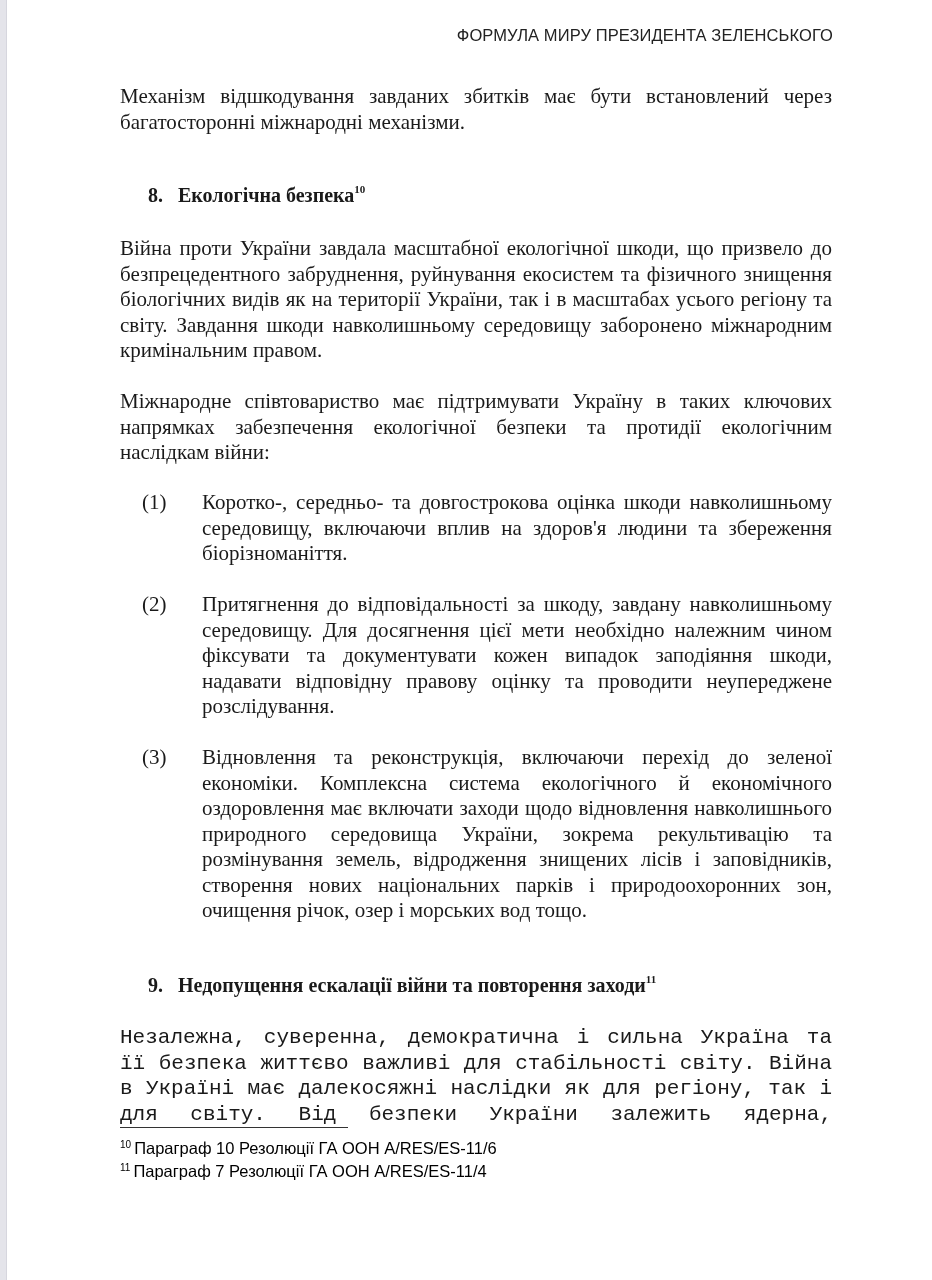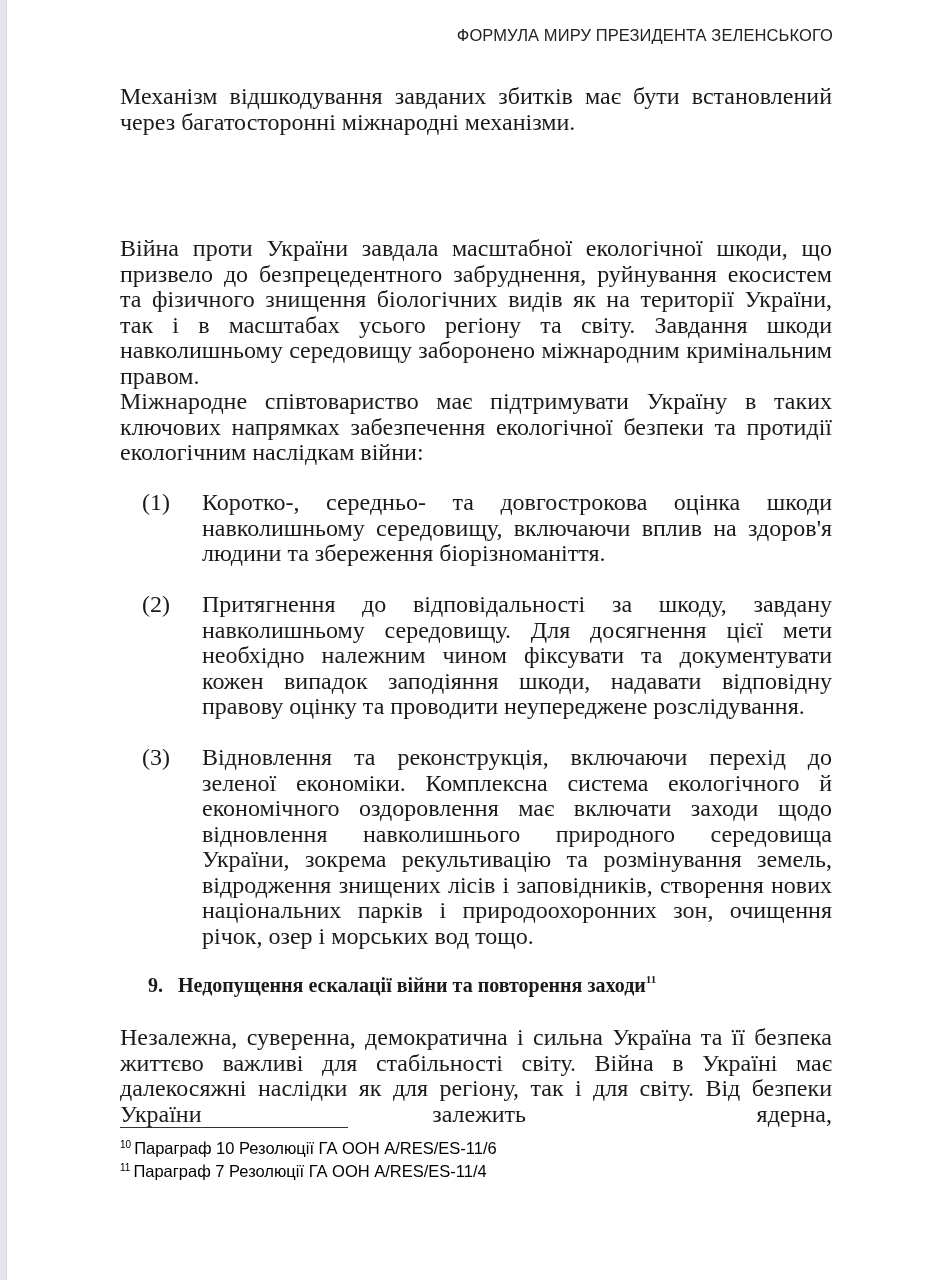--- a/index.html
+++ b/index.html
@@ -11,26 +11,26 @@
       position: absolute; left: 0; top: 0; width: 6px; height: 1280px;
       background: #e4e4ea; border-right: 1px solid #d6d6de;
     }
     .page { position: absolute; left: 0; top: 0; width: 932px; height: 1280px; }
     .running-header {
       position: absolute; right: 99px; top: 26px;
       font-family: "Liberation Sans", sans-serif; font-size: 16.5px; letter-spacing: 0.1px;
       color: #222;
       text-align: center;
     }
-    .serif { font-family: "Liberation Serif", serif; font-size: 24px; line-height: 25.5px; }
+    .serif { font-family: "Liberation Serif", serif; font-size: 21px; line-height: 25.5px; }
     .para {
       position: absolute; left: 120px; width: 712px; text-align: justify;
       text-align-last: left;
     }
-    .para.justify-last { text-align-last: justify; }
+    .para.justify-last { text-align-last: justify; font-family: Liberation Mono, monospace; }
     .heading {
       position: absolute; left: 148px; font-family: "Liberation Serif", serif;
       font-size: 20px; font-weight: bold;
     }
     .heading .num { display: inline-block; width: 30px; }
     .heading sup { font-size: 11px; vertical-align: 9px; line-height: 0; }
     .item {
       position: absolute; left: 142px; width: 690px;
     }
     .item .marker { position: absolute; left: 0; top: 0; }
@@ -51,20 +51,23 @@
 <body>
 
 <div class="left-edge"></div>
 
 <div class="page">
 
   <div class="running-header">ФОРМУЛА МИРУ ПРЕЗИДЕНТА ЗЕЛЕНСЬКОГО</div>
 
   <div class="para serif" style="top:84px;">Механізм відшкодування завданих збитків має бути встановлений через багатосторонні міжнародні механізми.</div>
 
+  <div class="heading" style="top:184px;">
+    <span class="num">8.</span><span>Екологічна безпека</span><sup>10</sup>
+  </div>
 
   <div class="para serif" style="top:236px;">Війна проти України завдала масштабної екологічної шкоди, що призвело до безпрецедентного забруднення, руйнування екосистем та фізичного знищення біологічних видів як на території України, так і в масштабах усього регіону та світу. Завдання шкоди навколишньому середовищу заборонено міжнародним кримінальним правом.</div>
 
   <div class="para serif" style="top:389px;">Міжнародне співтовариство має підтримувати Україну в таких ключових напрямках забезпечення екологічної безпеки та протидії екологічним наслідкам війни:</div>
 
   <div class="item serif" style="top:490px;">
     <span class="marker">(1)</span>
     <div class="text">Коротко-, середньо- та довгострокова оцінка шкоди навколишньому середовищу, включаючи вплив на здоров'я людини та збереження біорізноманіття.</div>
   </div>
 

